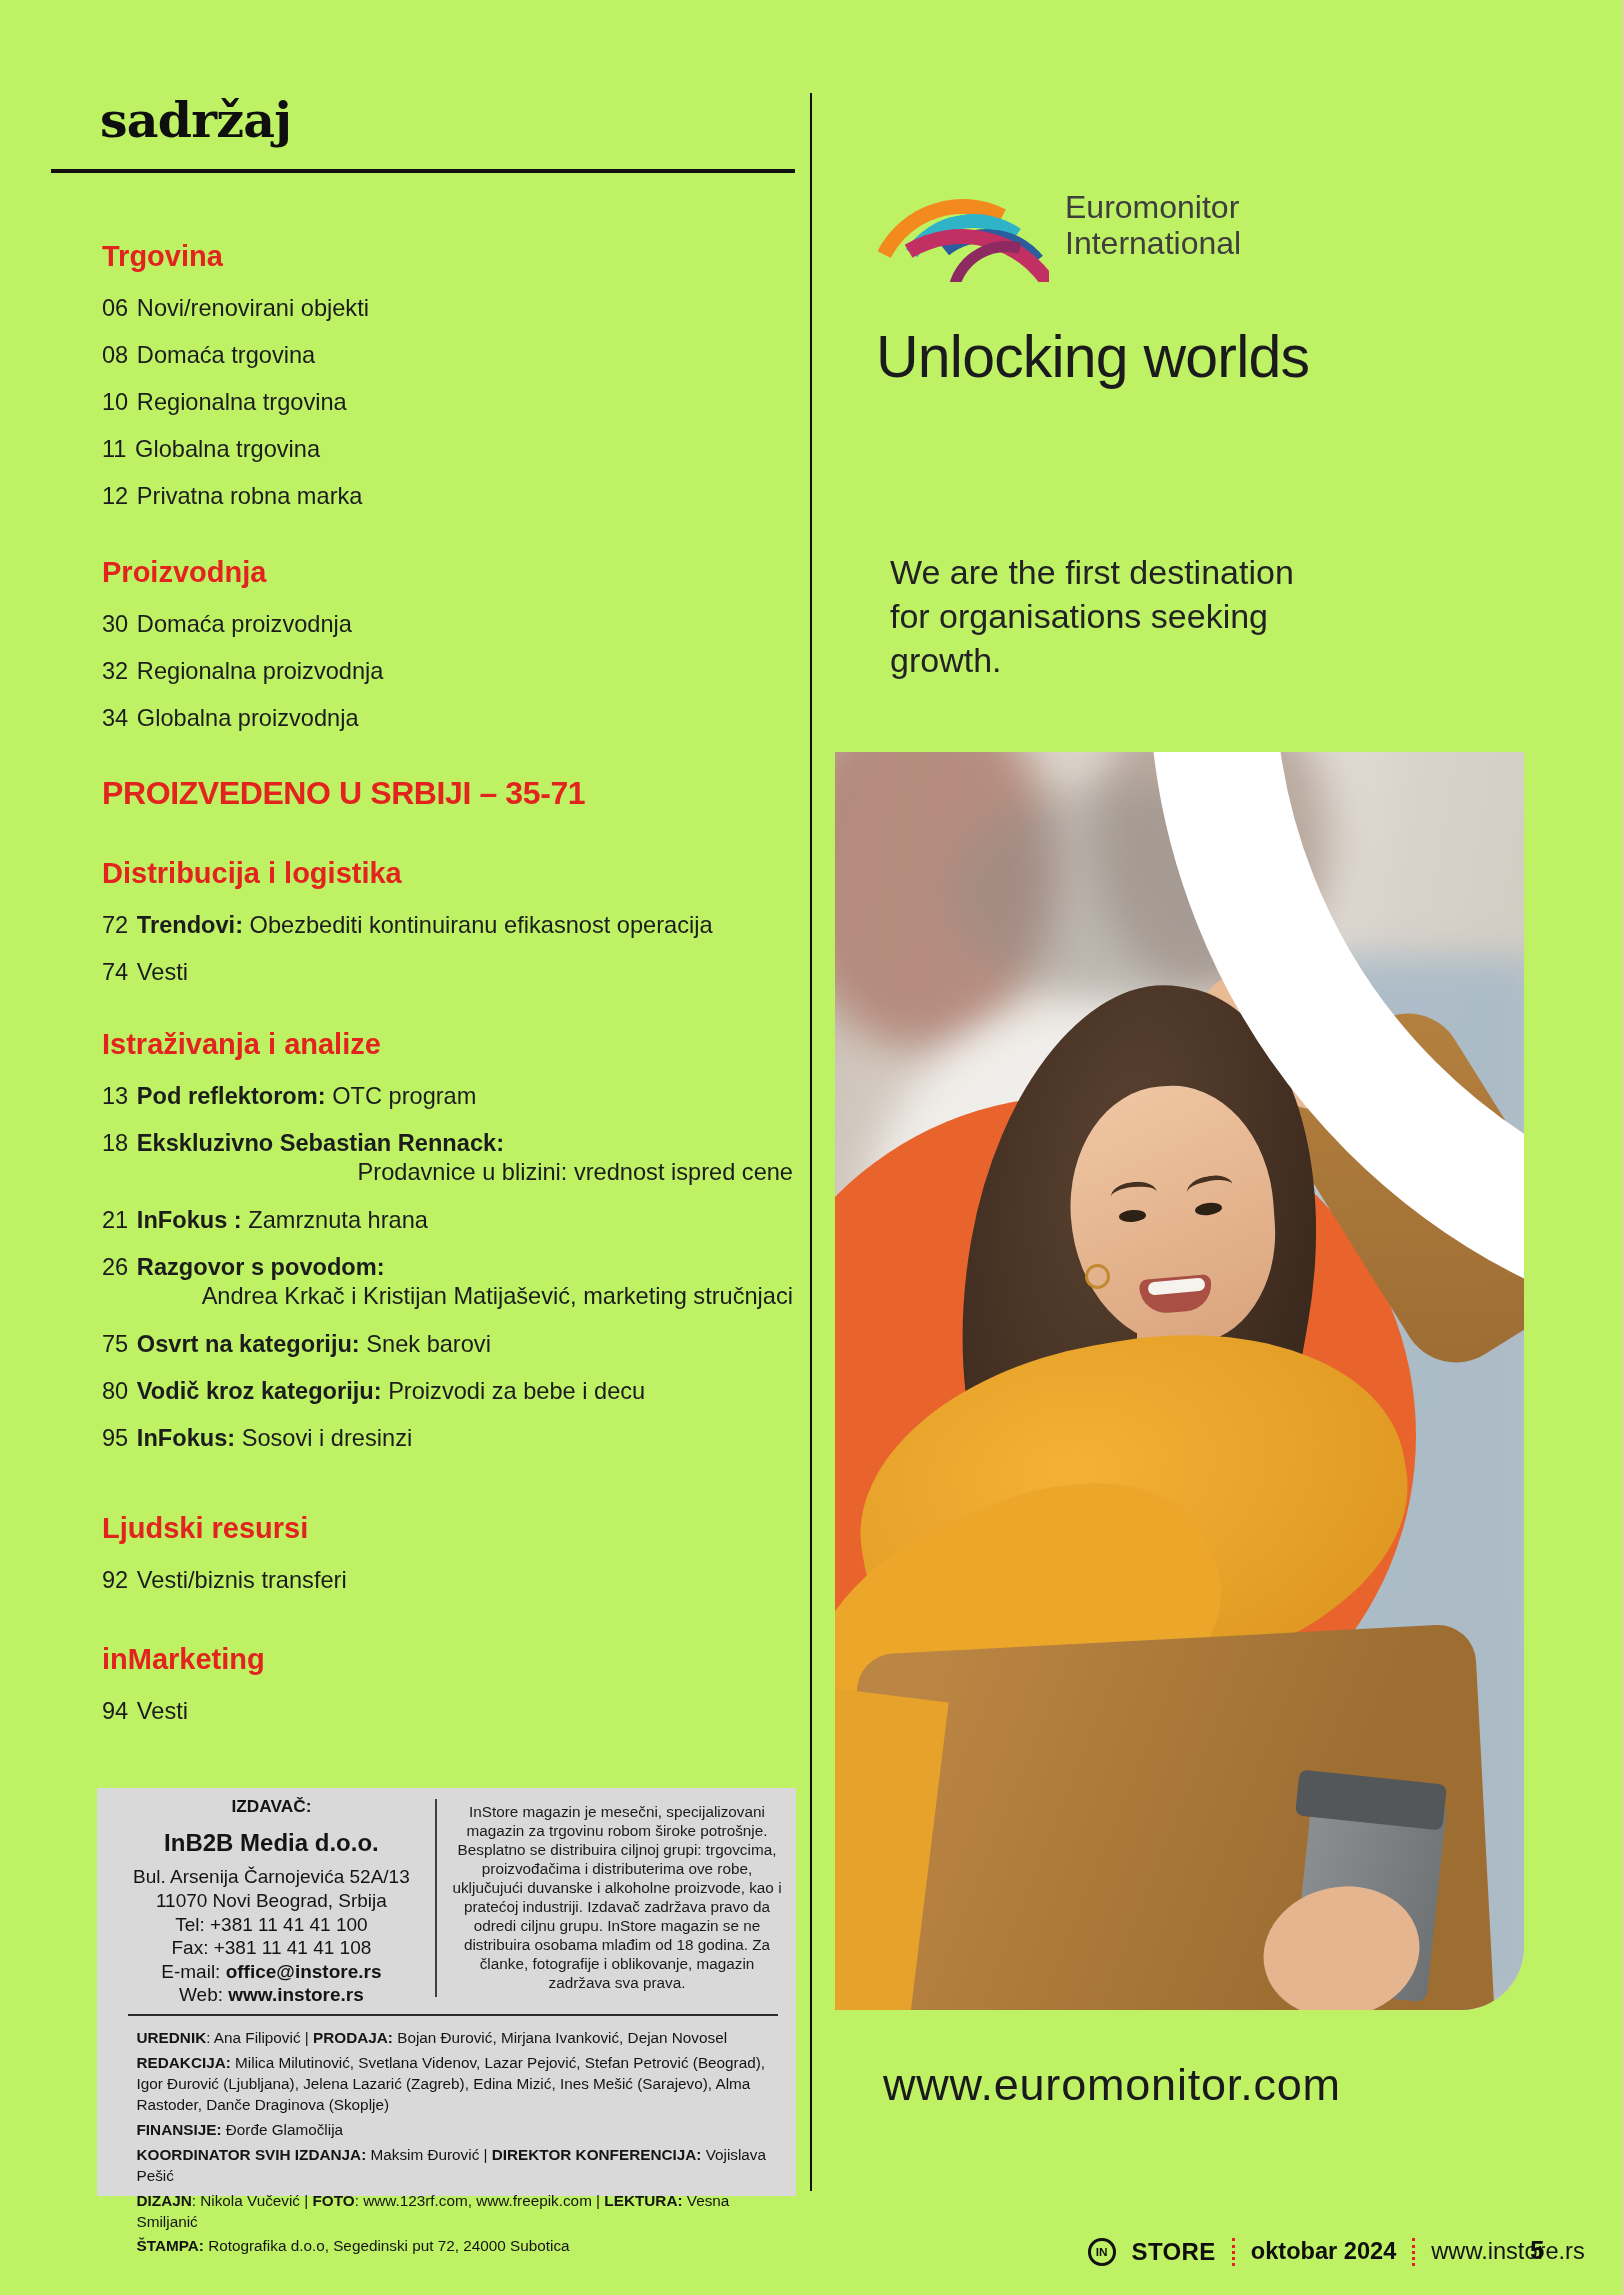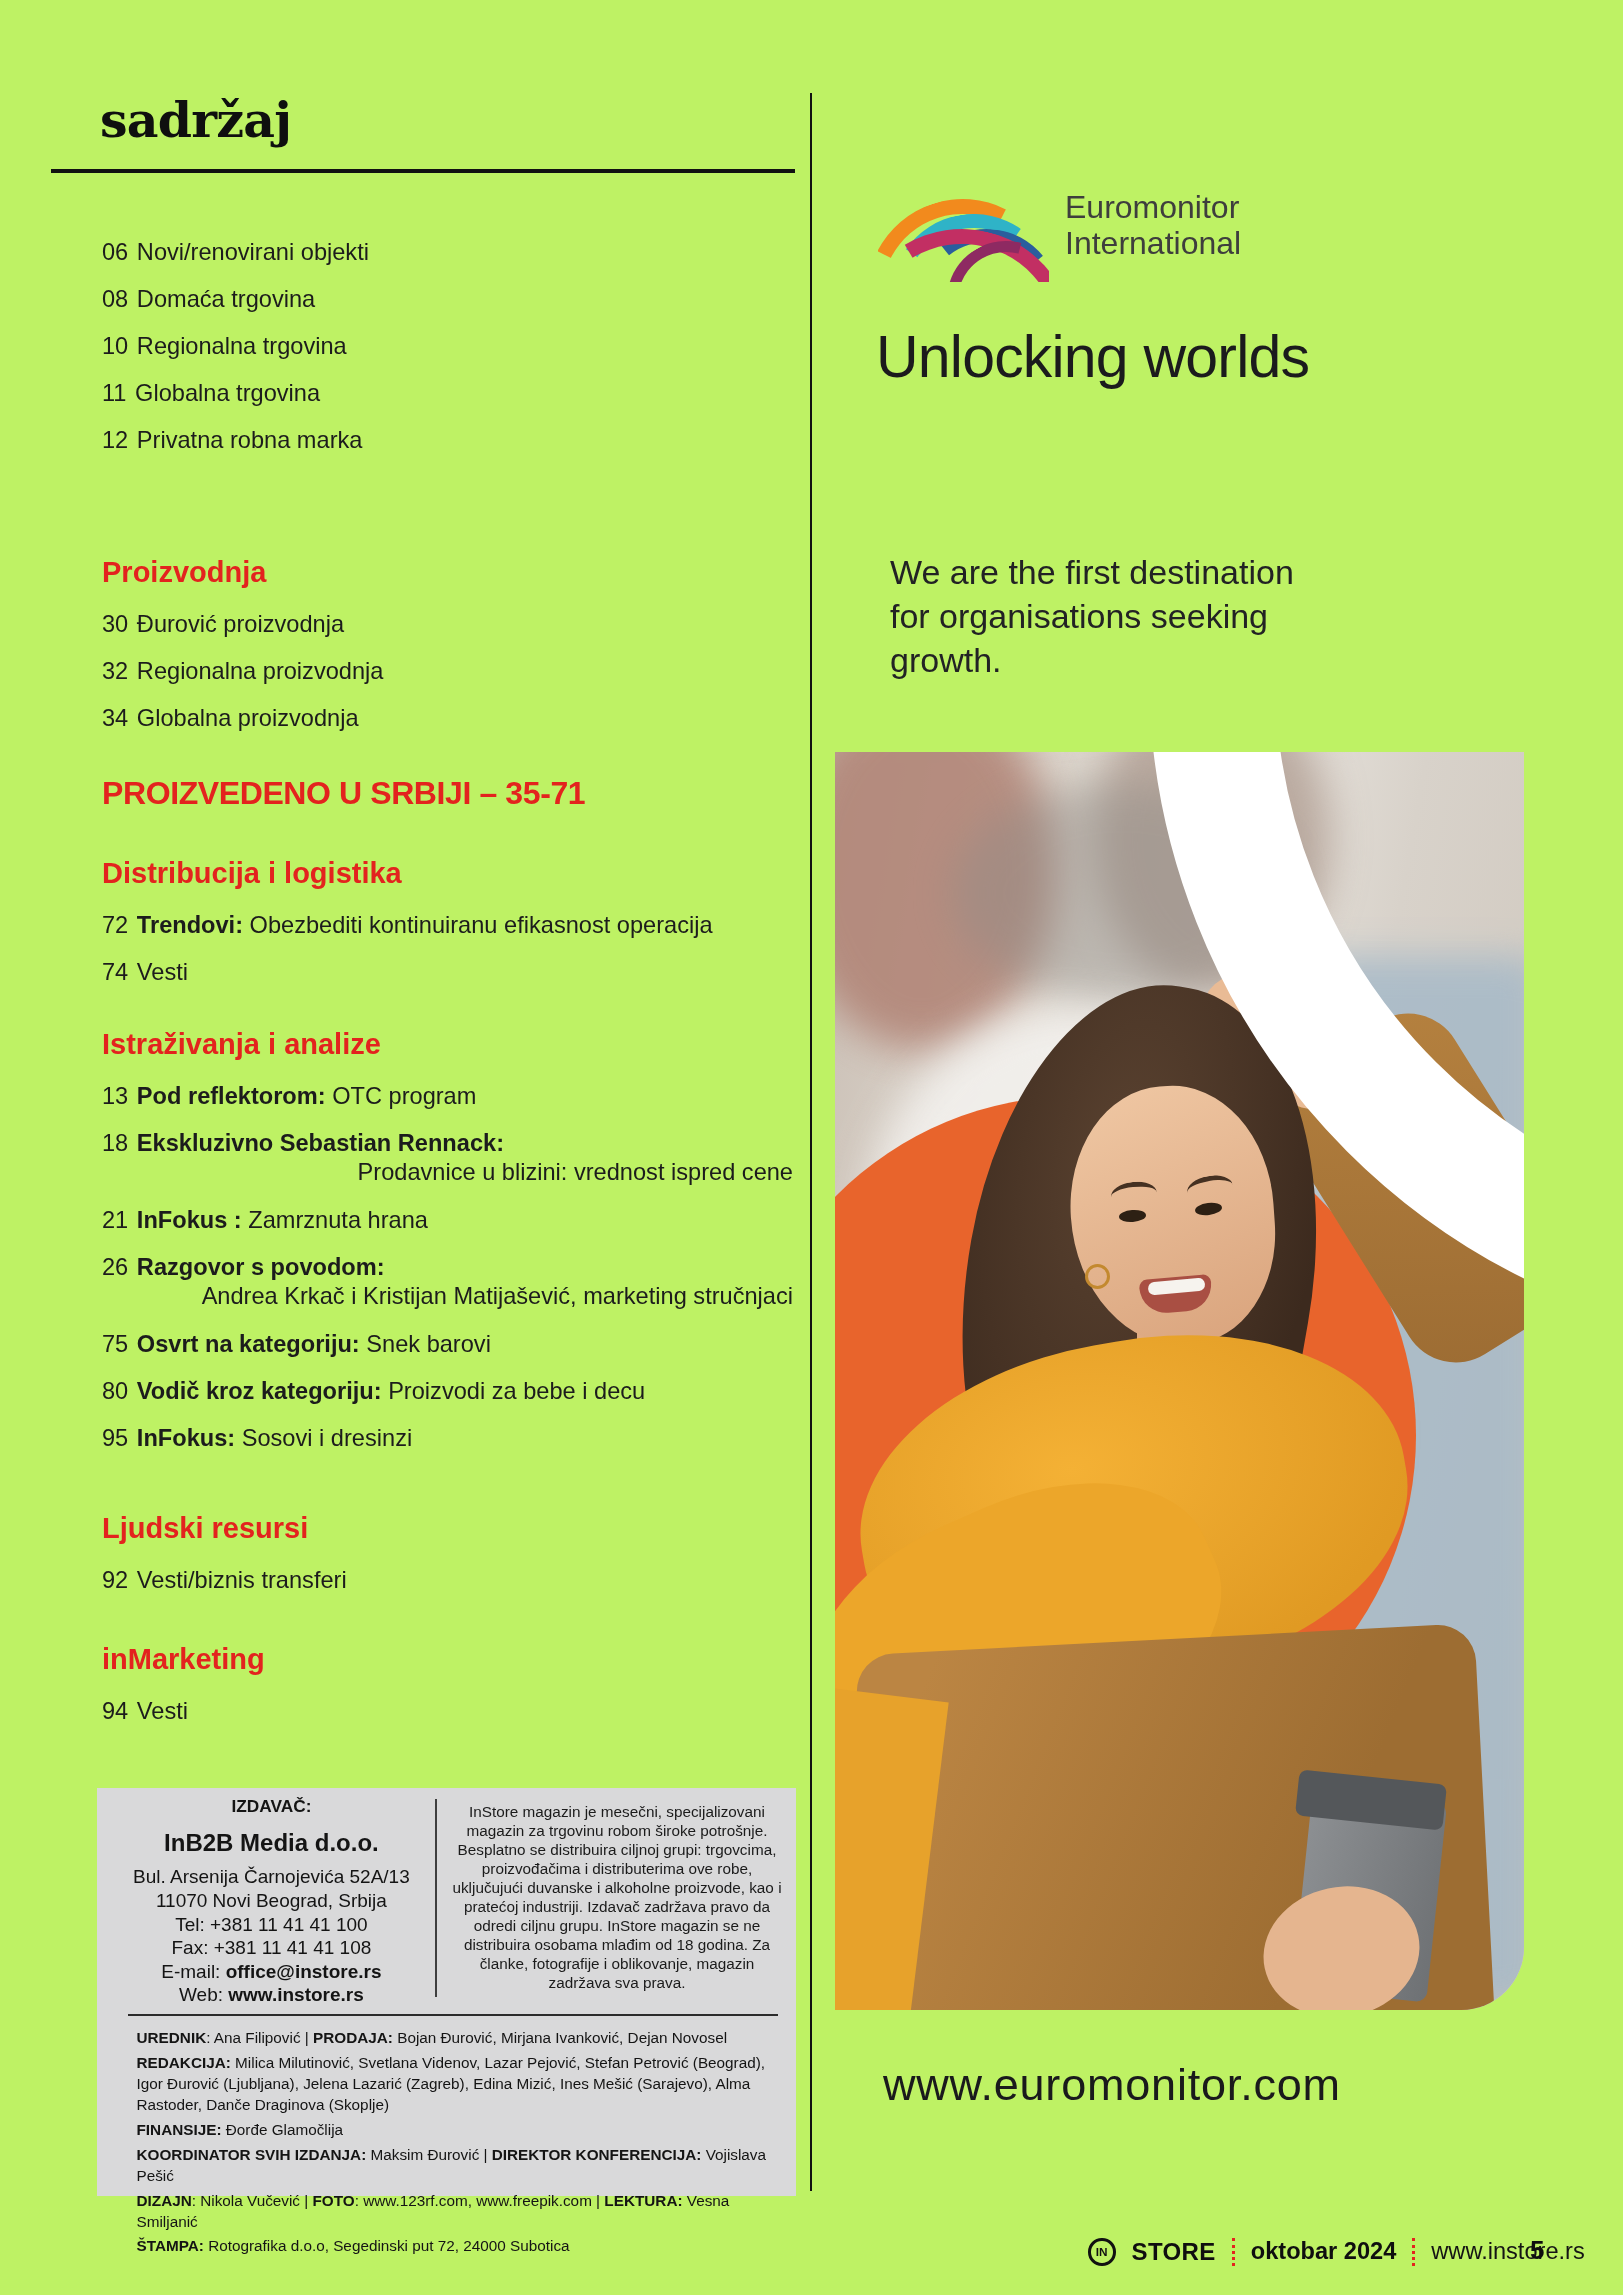--- a/index.html
+++ b/index.html
@@ -101,20 +101,21 @@
 </head>
 <body>
 
 <div id="page">
 
   <h1 class="page-title">sadržaj</h1>
   <div class="title-rule"></div>
   <div class="page-vdivider"></div>
 
   <section class="sec" style="top:238px">
+    <h2>Trgovina</h2>
     <div>
         <div class="toc-item">
           <div class="l1"><span class="num">06</span><span class="b"></span><span>Novi/renovirani objekti</span></div>
         </div>
         <div class="toc-item">
           <div class="l1"><span class="num">08</span><span class="b"></span><span>Domaća trgovina</span></div>
         </div>
         <div class="toc-item">
           <div class="l1"><span class="num">10</span><span class="b"></span><span>Regionalna trgovina</span></div>
         </div>
@@ -124,21 +125,21 @@
         <div class="toc-item">
           <div class="l1"><span class="num">12</span><span class="b"></span><span>Privatna robna marka</span></div>
         </div>
       </div>
   </section>
 
   <section class="sec" style="top:554px">
     <h2>Proizvodnja</h2>
     <div>
         <div class="toc-item">
-          <div class="l1"><span class="num">30</span><span class="b"></span><span>Đurović proizvodnja</span></div>
+          <div class="l1"><span class="num">30</span><span class="b"></span><span>Domaća proizvodnja</span></div>
         </div>
         <div class="toc-item">
           <div class="l1"><span class="num">32</span><span class="b"></span><span>Regionalna proizvodnja</span></div>
         </div>
         <div class="toc-item">
           <div class="l1"><span class="num">34</span><span class="b"></span><span>Globalna proizvodnja</span></div>
         </div>
       </div>
   </section>
 

